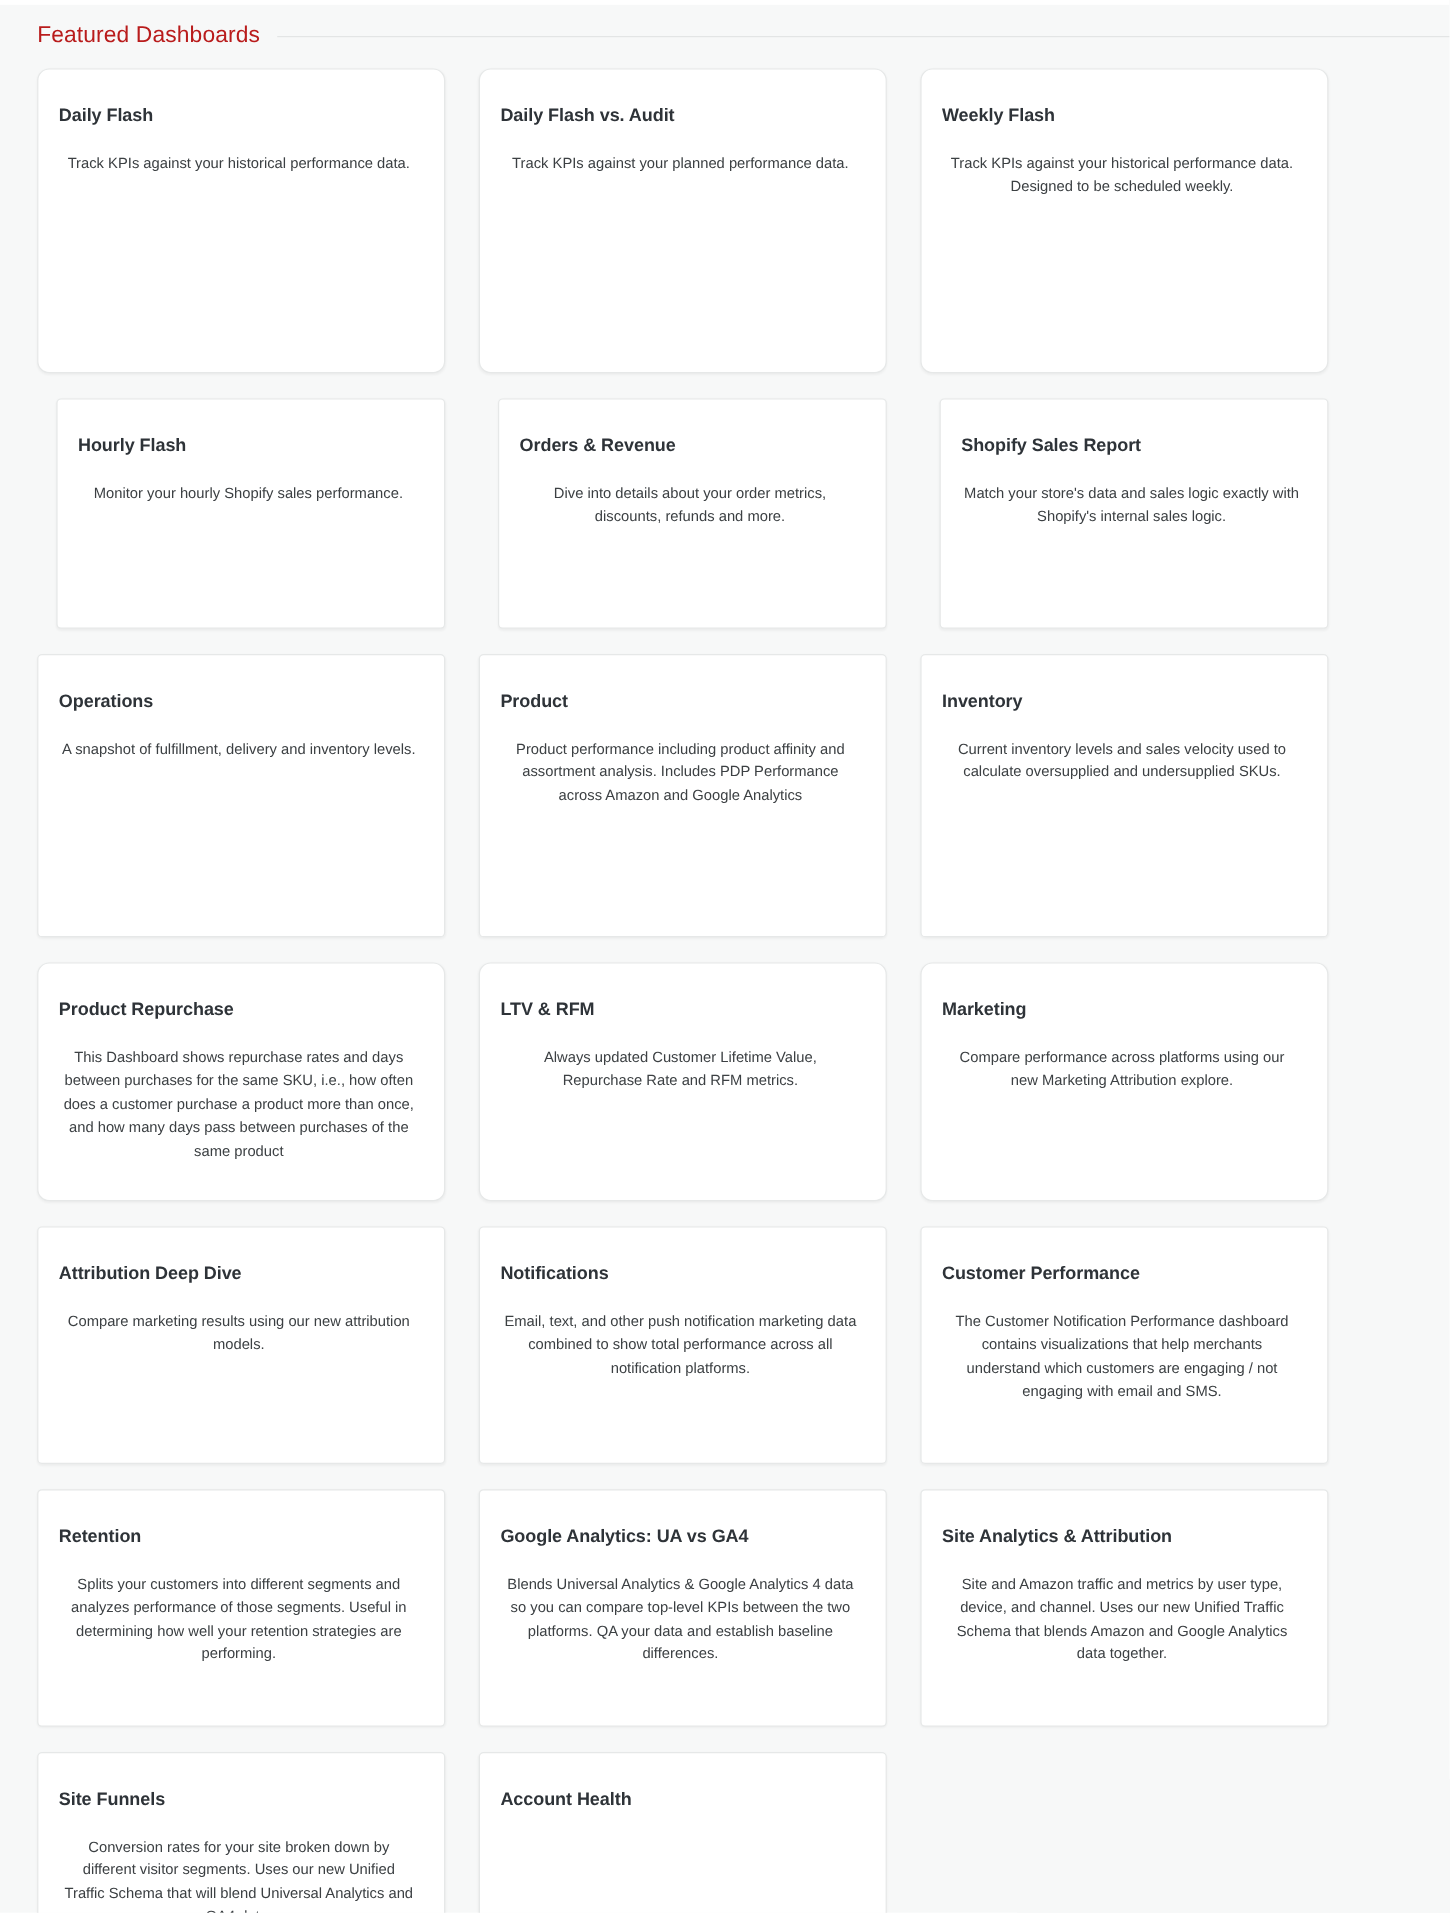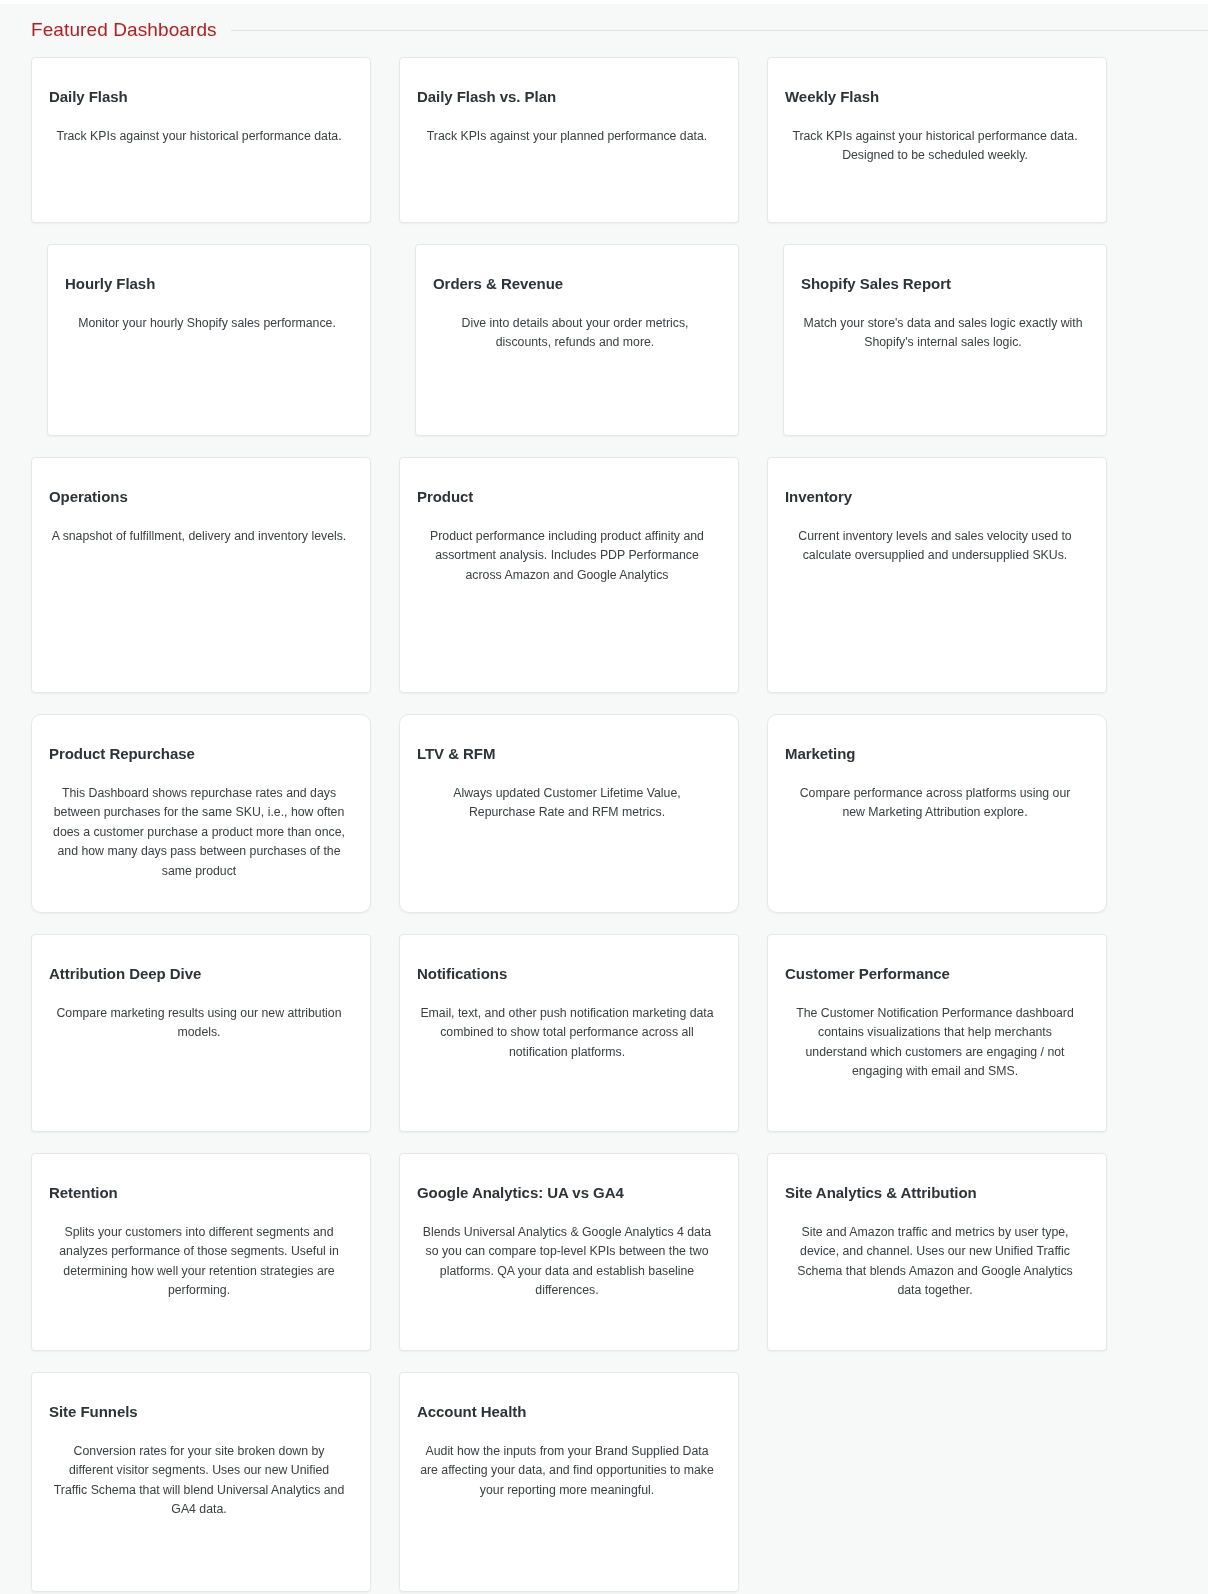--- a/index.html
+++ b/index.html
@@ -62,21 +62,21 @@
 
   .card {
     background: #ffffff;
     border: 1px solid #e6e8e8;
     border-radius: 4px;
     box-shadow: 0 1px 2px rgba(0,0,0,0.045);
     padding: 29px 17px 18px 17px;
     overflow: hidden;
   }
 
-  .card-r1 { height: 166px; }
+  .card-r1 { height: 254px; border-radius: 10px; }
   .card-r2 { height: 192px; margin-left: 16px; }
   .card-r3 { height: 236px; }
   .card-r4 { height: 199px; border-radius: 10px; }
   .card-r5 { height: 198px; }
   .card-r6 { height: 198px; }
   .card-r7 { height: 220px; }
 
   .card-title {
     color: #2e3338;
     font-size: 15px;
@@ -106,21 +106,21 @@
     <hr class="section-rule">
   </div>
 
   <div class="grid">
 
     <div class="card card-r1">
       <div class="card-title">Daily Flash</div>
       <div class="card-desc">Track KPIs against your historical performance data.</div>
     </div>
     <div class="card card-r1">
-      <div class="card-title">Daily Flash vs. Plan</div>
+      <div class="card-title">Daily Flash vs. Audit</div>
       <div class="card-desc">Track KPIs against your planned performance data.</div>
     </div>
     <div class="card card-r1">
       <div class="card-title">Weekly Flash</div>
       <div class="card-desc">Track KPIs against your historical performance data. Designed to be scheduled weekly.</div>
     </div>
 
     <div class="card card-r2">
       <div class="card-title">Hourly Flash</div>
       <div class="card-desc">Monitor your hourly Shopify sales performance.</div>
@@ -185,17 +185,16 @@
       <div class="card-title">Site Analytics &amp; Attribution</div>
       <div class="card-desc">Site and Amazon traffic and metrics by user type, device, and channel. Uses our new Unified Traffic Schema that blends Amazon and Google Analytics data together.</div>
     </div>
 
     <div class="card card-r7">
       <div class="card-title">Site Funnels</div>
       <div class="card-desc">Conversion rates for your site broken down by different visitor segments. Uses our new Unified Traffic Schema that will blend Universal Analytics and GA4 data.</div>
     </div>
     <div class="card card-r7">
       <div class="card-title">Account Health</div>
-      <div class="card-desc">Audit how the inputs from your Brand Supplied Data are affecting your data, and find opportunities to make your reporting more meaningful.</div>
     </div>
 
   </div>
 </div>
 
 </body></html>

